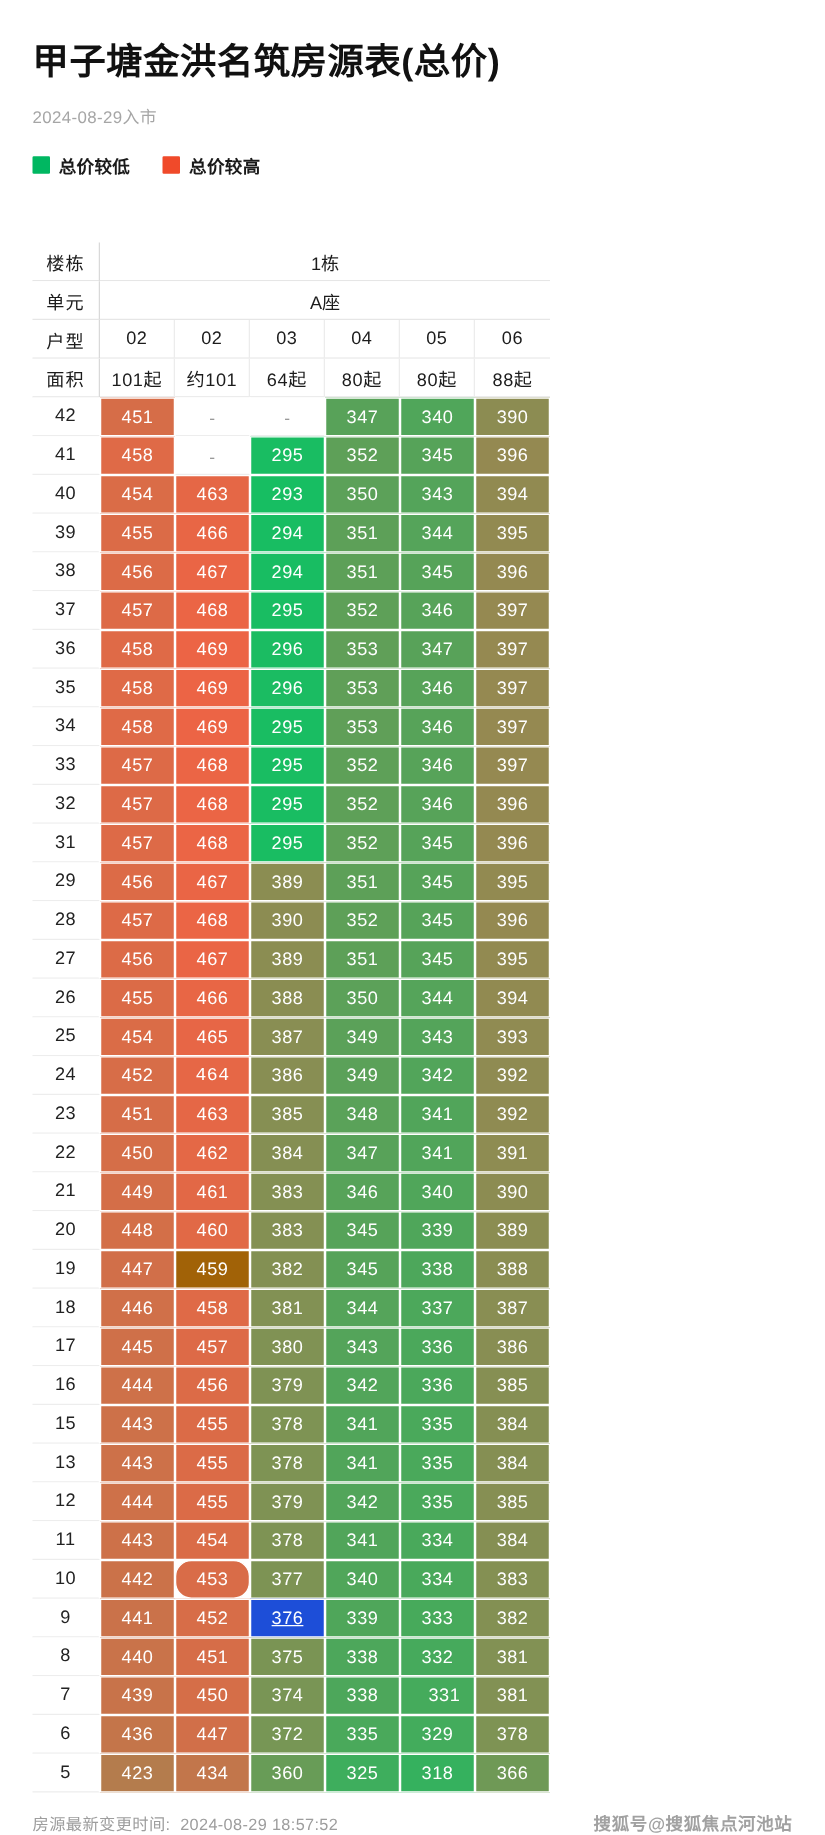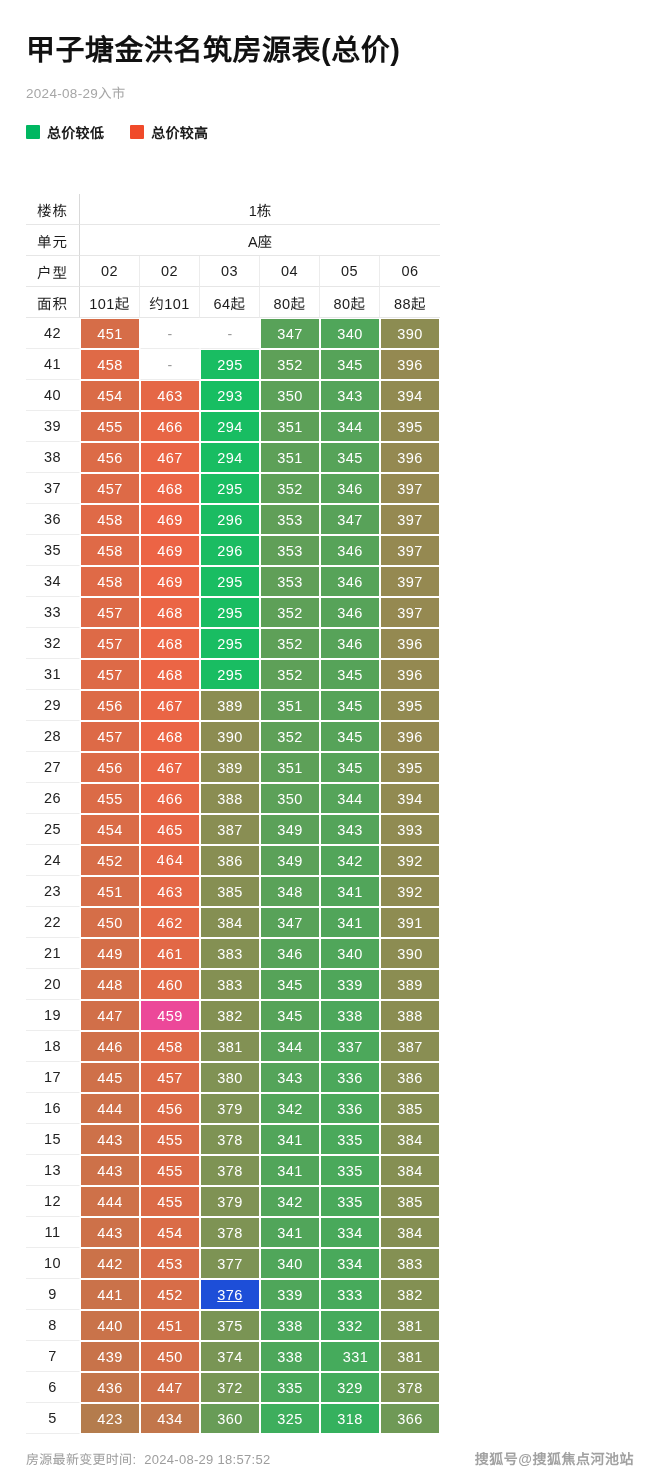--- a/index.html
+++ b/index.html
@@ -371,21 +371,21 @@
             <td class="cell" style="background: rgb(211, 111, 72);">448</td>
             <td class="cell" style="background: rgb(225, 105, 70);">460</td>
             <td class="cell" style="background: rgb(132, 144, 83);">383</td>
             <td class="cell" style="background: rgb(86, 163, 89);">345</td>
             <td class="cell" style="background: rgb(79, 166, 90);">339</td>
             <td class="cell" style="background: rgb(139, 141, 82);">389</td>
           </tr>
           <tr>
             <td class="row-label">19</td>
             <td class="cell" style="background: rgb(209, 111, 73);">447</td>
-            <td class="cell" style="background: #ec4899; margin-top: 24px;">459</td>
+            <td class="cell" style="background: #a16207; margin-top: 24px;">459</td>
             <td class="cell" style="background: rgb(131, 144, 83);">382</td>
             <td class="cell" style="background: rgb(86, 163, 89);">345</td>
             <td class="cell" style="background: rgb(77, 167, 91);">338</td>
             <td class="cell" style="background: rgb(138, 141, 82);">388</td>
           </tr>
           <tr>
             <td class="row-label">18</td>
             <td class="cell" style="background: rgb(208, 112, 73);">446</td>
             <td class="cell" style="background: rgb(223, 106, 71);">458</td>
             <td class="cell" style="background: rgb(130, 145, 84);">381</td>
@@ -443,21 +443,21 @@
             <td class="cell" style="background: rgb(205, 113, 73);">443</td>
             <td class="cell" style="background: rgb(218, 108, 71);">454</td>
             <td class="cell" style="background: rgb(126, 147, 84);">378</td>
             <td class="cell" style="background: rgb(81, 165, 90);">341</td>
             <td class="cell" style="background: rgb(73, 169, 91);">334</td>
             <td class="cell" style="background: rgb(133, 143, 83);">384</td>
           </tr>
           <tr>
             <td class="row-label">10</td>
             <td class="cell" style="background: rgb(203, 114, 73);">442</td>
-            <td class="cell" style="background: rgb(217, 108, 72);">453</td>
+            <td class="cell" style="background: rgb(217, 108, 72); border-radius: 13px;">453</td>
             <td class="cell" style="background: rgb(125, 147, 84);">377</td>
             <td class="cell" style="background: rgb(80, 166, 90);">340</td>
             <td class="cell" style="background: rgb(73, 169, 91);">334</td>
             <td class="cell" style="background: rgb(132, 144, 83);">383</td>
           </tr>
           <tr>
             <td class="row-label">9</td>
             <td class="cell" style="background: rgb(202, 114, 74);">441</td>
             <td class="cell" style="background: rgb(215, 109, 72);">452</td>
             <td class="cell" style="background: #1d4ed8; text-decoration: underline;">376</td>

